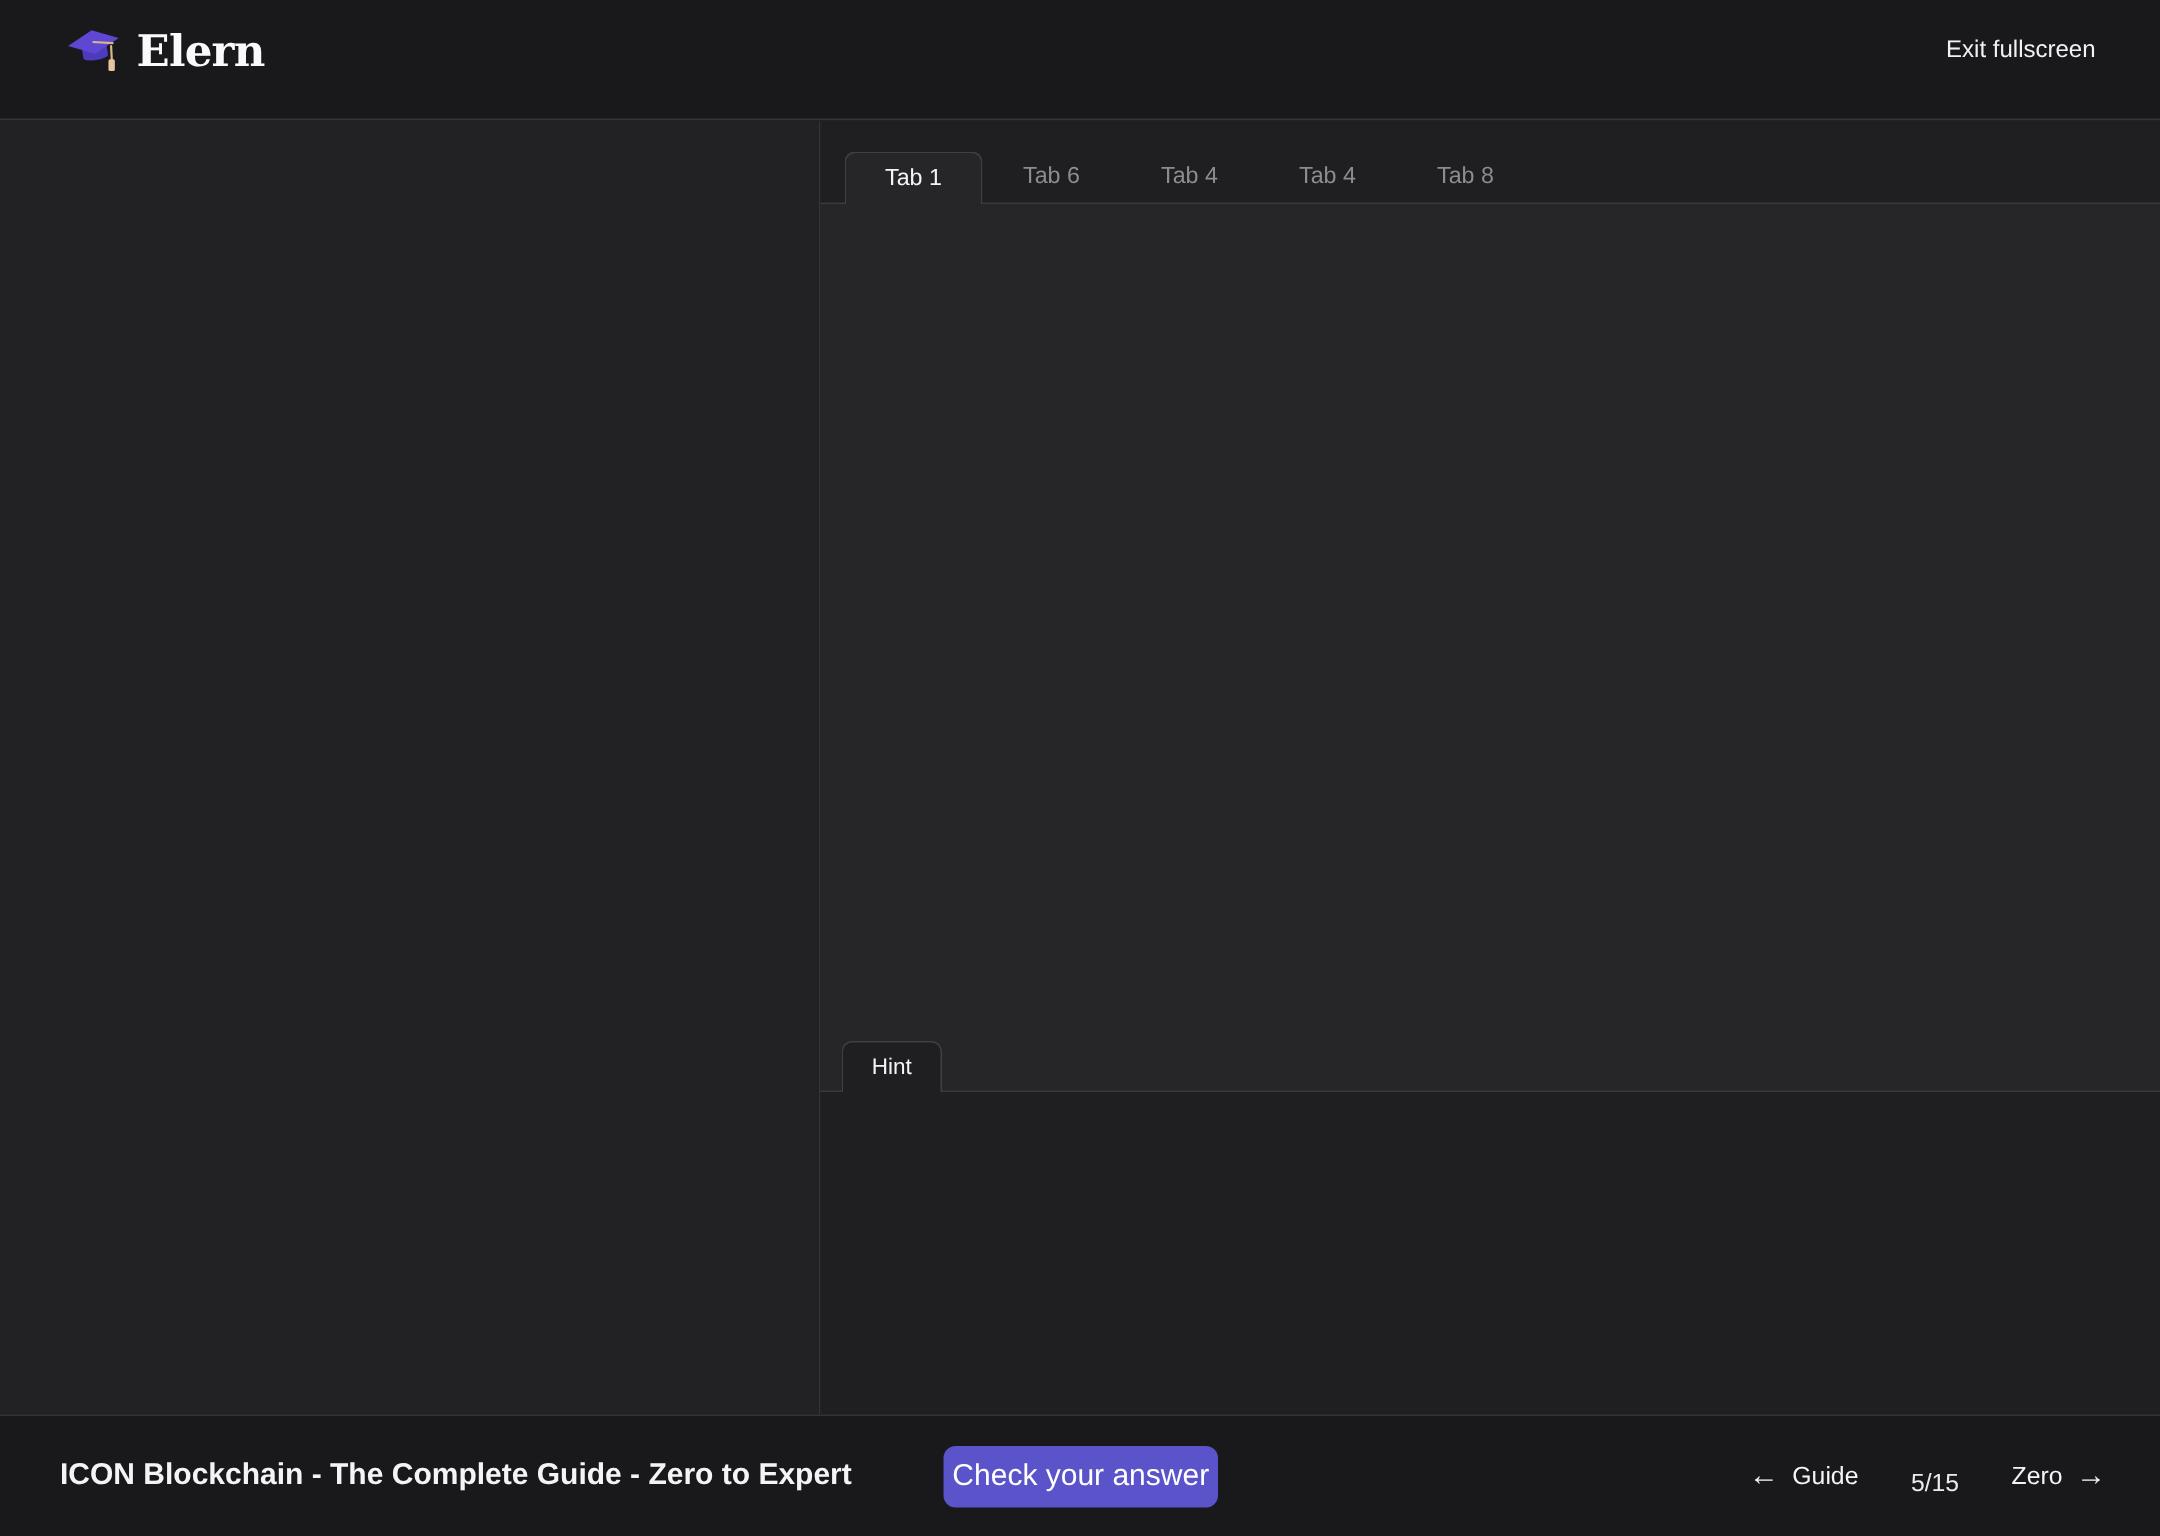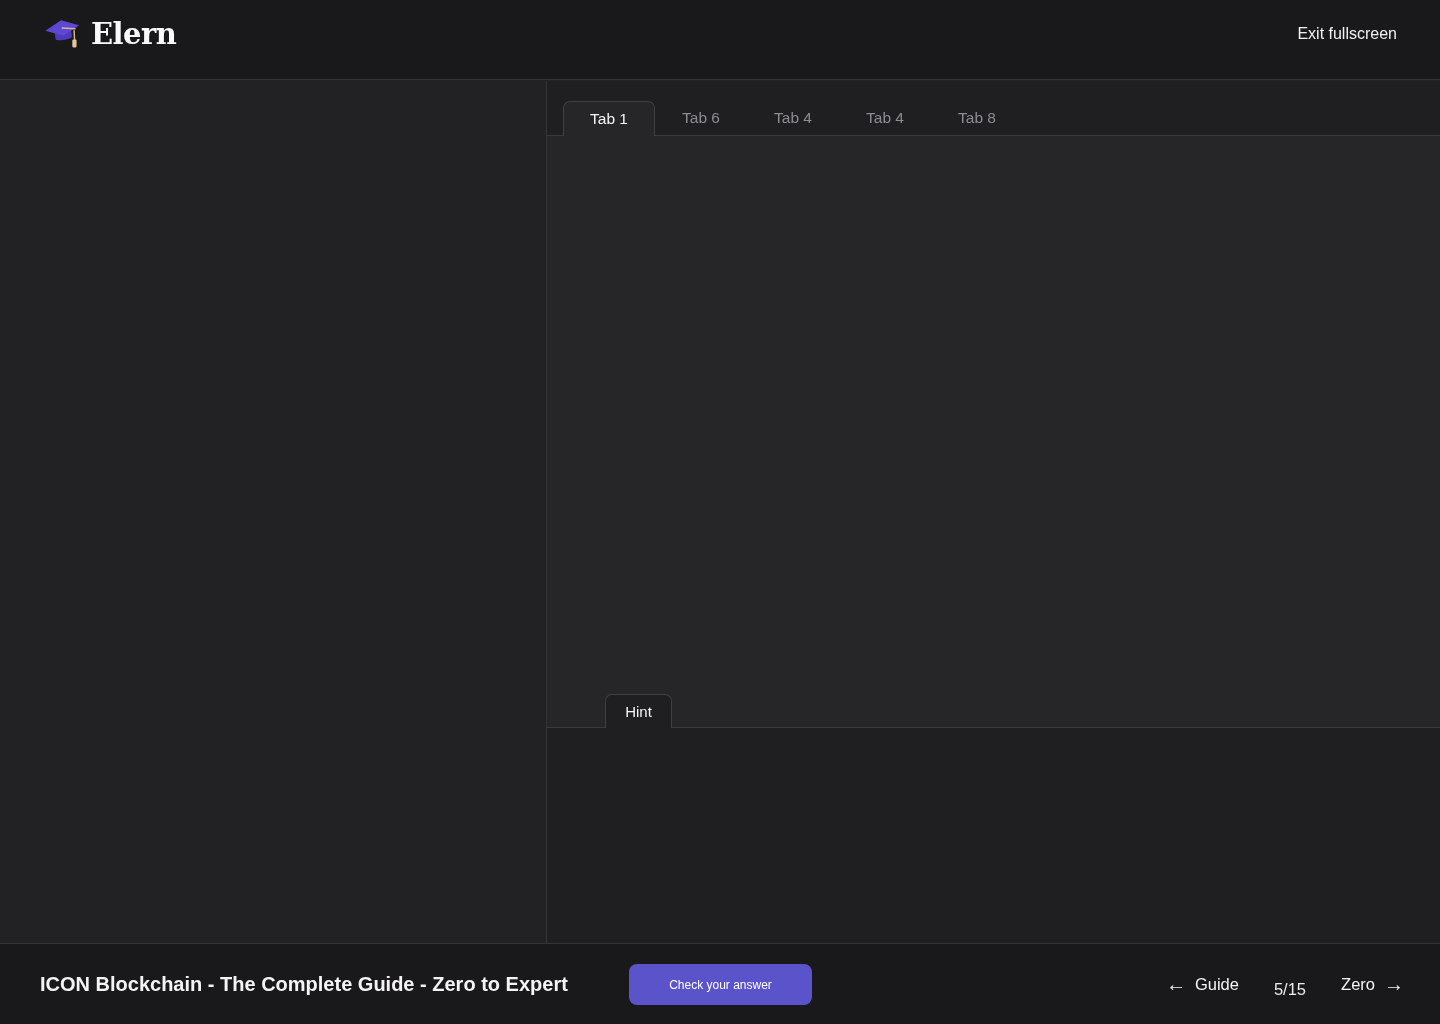--- a/index.html
+++ b/index.html
@@ -82,21 +82,21 @@
     border-bottom:1px solid #3a393c;
   }
   .hint-tab {
     position:absolute; left:14px; bottom:-1px;
     width:67px; height:34px;
     background:var(--hint-bg);
     border:1px solid var(--tab-border); border-bottom:none;
     border-radius:7px 7px 0 0;
     display:flex; align-items:center; justify-content:center;
     font-size:15px; color:var(--text-bright);
-    cursor:pointer; z-index:2;margin-left:44px;
+    cursor:pointer; z-index:2;
   }
   .hint-content {
     flex:0 0 215px; height:215px;
     background:var(--hint-bg);
   }
 
   
   .footer {
     position:absolute; left:0; bottom:0; width:1440px; height:81px;
     background:var(--footer-bg);
@@ -106,21 +106,21 @@
   .course-title {
     position:absolute; left:40px; top:50%; transform:translateY(-50%);
     font-size:20px; font-weight:600; color:var(--text-bright);
     white-space:nowrap;
   }
   .check-answer-btn {
     position:absolute; left:629px; top:20px;
     width:183px; height:41px;
     background:var(--accent); color:#ffffff;
     border:none; border-radius:8px;
-    font-family:inherit; font-size:12px; font-weight:500;
+    font-family:inherit; font-size:20px; font-weight:500;
     cursor:pointer;
   }
   .pager {
     position:absolute; right:36px; top:0; height:100%;
     display:flex; align-items:center; gap:35px;
   }
   .pager-btn {
     display:flex; align-items:center; gap:9px;
     background:none; border:none; color:var(--text-bright);
     font-family:inherit; font-size:16.5px; cursor:pointer;

